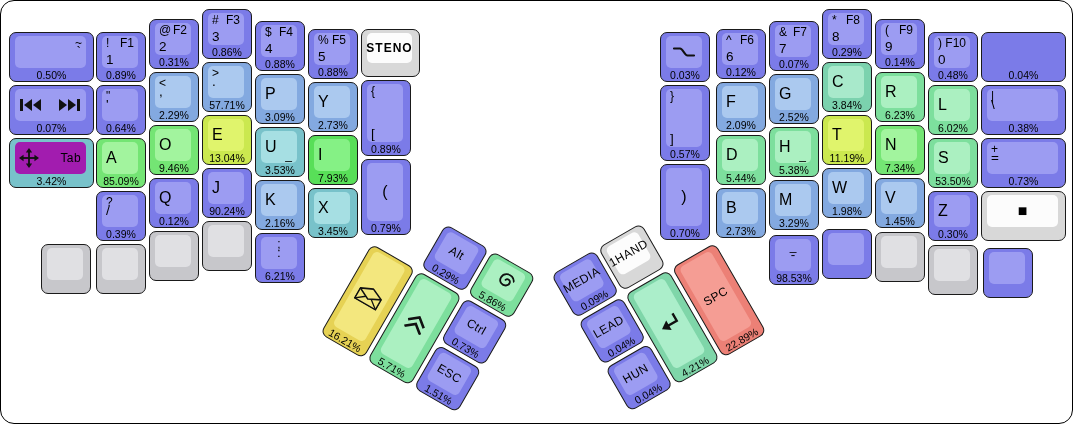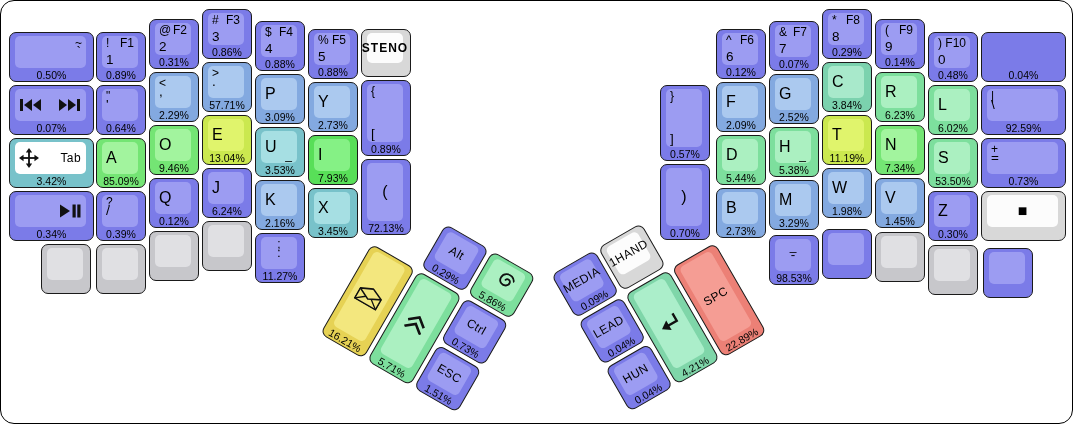--- a/index.html
+++ b/index.html
@@ -181,36 +181,28 @@
         <span class="lg ml"><svg class="icon i-media-prev">
             <use href="#i-media-prev"></use>
           </svg></span>
         <span class="lg mr"><svg class="icon i-media-next">
             <use href="#i-media-next"></use>
           </svg></span>
       </div>
       <span class="pct">0.07%</span>
     </div>
     <div class="key" style="left: 8px; top: 137px; width: 85px; height: 50px; background: rgb(120, 194, 202);">
-      <div class="inner" style="background: #ffffff;">
+      <div class="inner" style="background: #a21caf;">
         <span class="lg ml"><svg class="icon i-move">
             <use href="#i-move"></use>
           </svg></span>
         <span class="lg mr cap">Tab</span>
       </div>
       <span class="pct">3.42%</span>
     </div>
-    <div class="key" style="left: 8px; top: 190px; width: 85px; height: 50px; background: rgb(123, 123, 232);">
-      <div class="inner" style="background: rgb(156, 156, 242);">
-        <span class="lg mr"><svg class="icon i-play-pause">
-            <use href="#i-play-pause"></use>
-          </svg></span>
-      </div>
-      <span class="pct">0.34%</span>
-    </div>
     <div class="key" style="left: 95px; top: 31px; width: 50px; height: 50px; background: rgb(123, 123, 232);">
       <div class="inner" style="background: rgb(156, 156, 242);">
         <span class="lg tl">!</span>
         <span class="lg tr">F1</span>
         <span class="lg bl med">1</span>
       </div>
       <span class="pct">0.89%</span>
     </div>
     <div class="key" style="left: 95px; top: 84px; width: 50px; height: 50px; background: rgb(123, 123, 232);">
       <div class="inner" style="background: rgb(156, 156, 242);">
@@ -286,21 +278,21 @@
     <div class="key" style="left: 201px; top: 114px; width: 50px; height: 50px; background: rgb(203, 232, 79);">
       <div class="inner" style="background: rgb(224, 244, 108);">
         <span class="lg ml big">E</span>
       </div>
       <span class="pct">13.04%</span>
     </div>
     <div class="key" style="left: 201px; top: 167px; width: 50px; height: 50px; background: rgb(123, 123, 232);">
       <div class="inner" style="background: rgb(156, 156, 242);">
         <span class="lg ml big">J</span>
       </div>
-      <span class="pct">6.24%</span>
+      <span class="pct">90.24%</span>
     </div>
     <div class="key" style="left: 201px; top: 220px; width: 50px; height: 50px; background: rgb(199, 199, 203);">
       <div class="inner" style="background: rgb(224, 224, 227);"></div>
     </div>
     <div class="key" style="left: 254px; top: 20px; width: 50px; height: 50px; background: rgb(123, 123, 232);">
       <div class="inner" style="background: rgb(156, 156, 242);">
         <span class="lg tl">$</span>
         <span class="lg tr">F4</span>
         <span class="lg bl med">4</span>
       </div>
@@ -323,21 +315,21 @@
       <div class="inner" style="background: rgb(171, 201, 239);">
         <span class="lg ml big">K</span>
       </div>
       <span class="pct">2.16%</span>
     </div>
     <div class="key" style="left: 254px; top: 232px; width: 50px; height: 50px; background: rgb(123, 123, 232);">
       <div class="inner" style="background: rgb(156, 156, 242);">
         <span class="lg tc">;</span>
         <span class="lg mc med">:</span>
       </div>
-      <span class="pct">11.27%</span>
+      <span class="pct">6.21%</span>
     </div>
     <div class="key" style="left: 307px; top: 28px; width: 50px; height: 50px; background: rgb(123, 123, 232);">
       <div class="inner" style="background: rgb(156, 156, 242);">
         <span class="lg tl">%</span>
         <span class="lg tr">F5</span>
         <span class="lg bl med">5</span>
       </div>
       <span class="pct">0.88%</span>
     </div>
     <div class="key" style="left: 307px; top: 81px; width: 50px; height: 50px; background: rgb(131, 169, 224);">
@@ -351,37 +343,45 @@
         <span class="lg ml big">I</span>
       </div>
       <span class="pct">7.93%</span>
     </div>
     <div class="key" style="left: 307px; top: 187px; width: 50px; height: 50px; background: rgb(120, 194, 202);">
       <div class="inner" style="background: rgb(166, 223, 227);">
         <span class="lg ml big">X</span>
       </div>
       <span class="pct">3.45%</span>
     </div>
-    <div class="key" style="left: 360px; top: 28px; width: 50px; height: 48px; background: rgb(216, 216, 216);">
+    <div class="key" style="left: 360px; top: 28px; width: 59px; height: 48px; background: rgb(216, 216, 216);">
       <div class="inner" style="background: rgb(252, 252, 252);">
         <span class="lg mc cap b">STENO</span>
       </div>
     </div>
     <div class="key" style="left: 360px; top: 79px; width: 50px; height: 76px; background: rgb(123, 123, 232);">
       <div class="inner" style="background: rgb(156, 156, 242);">
         <span class="lg tl">{</span>
         <span class="lg bl med">[</span>
       </div>
       <span class="pct">0.89%</span>
     </div>
     <div class="key" style="left: 360px; top: 158px; width: 50px; height: 76px; background: rgb(123, 123, 232);">
       <div class="inner" style="background: rgb(156, 156, 242);">
         <span class="lg mc big">(</span>
       </div>
-      <span class="pct">72.13%</span>
+      <span class="pct">0.79%</span>
+    </div>
+    <div class="key" style="left: 659px; top: 31px; width: 50px; height: 50px; background: rgb(123, 123, 232);">
+      <div class="inner" style="background: rgb(156, 156, 242);">
+        <span class="lg mc"><svg class="icon i-step-down">
+            <use href="#i-step-down"></use>
+          </svg></span>
+      </div>
+      <span class="pct">0.03%</span>
     </div>
     <div class="key" style="left: 659px; top: 84px; width: 50px; height: 76px; background: rgb(123, 123, 232);">
       <div class="inner" style="background: rgb(156, 156, 242);">
         <span class="lg tl">}</span>
         <span class="lg bl med">]</span>
       </div>
       <span class="pct">0.57%</span>
     </div>
     <div class="key" style="left: 659px; top: 163px; width: 50px; height: 76px; background: rgb(123, 123, 232);">
       <div class="inner" style="background: rgb(156, 156, 242);">
@@ -537,21 +537,21 @@
       <div class="inner" style="background: rgb(224, 224, 227);"></div>
     </div>
     <div class="key" style="left: 980px; top: 31px; width: 85px; height: 50px; background: rgb(123, 123, 232);">
       <span class="pct">0.04%</span>
     </div>
     <div class="key" style="left: 980px; top: 84px; width: 85px; height: 50px; background: rgb(123, 123, 232);">
       <div class="inner" style="background: rgb(156, 156, 242);">
         <span class="lg tl">|</span>
         <span class="lg ml med">\</span>
       </div>
-      <span class="pct">92.59%</span>
+      <span class="pct">0.38%</span>
     </div>
     <div class="key" style="left: 980px; top: 137px; width: 85px; height: 50px; background: rgb(123, 123, 232);">
       <div class="inner" style="background: rgb(156, 156, 242);">
         <span class="lg tl">+</span>
         <span class="lg ml med">=</span>
       </div>
       <span class="pct">0.73%</span>
     </div>
     <div class="key" style="left: 980px; top: 190px; width: 85px; height: 50px; background: rgb(216, 216, 216);">
       <div class="inner" style="background: rgb(252, 252, 252);">

